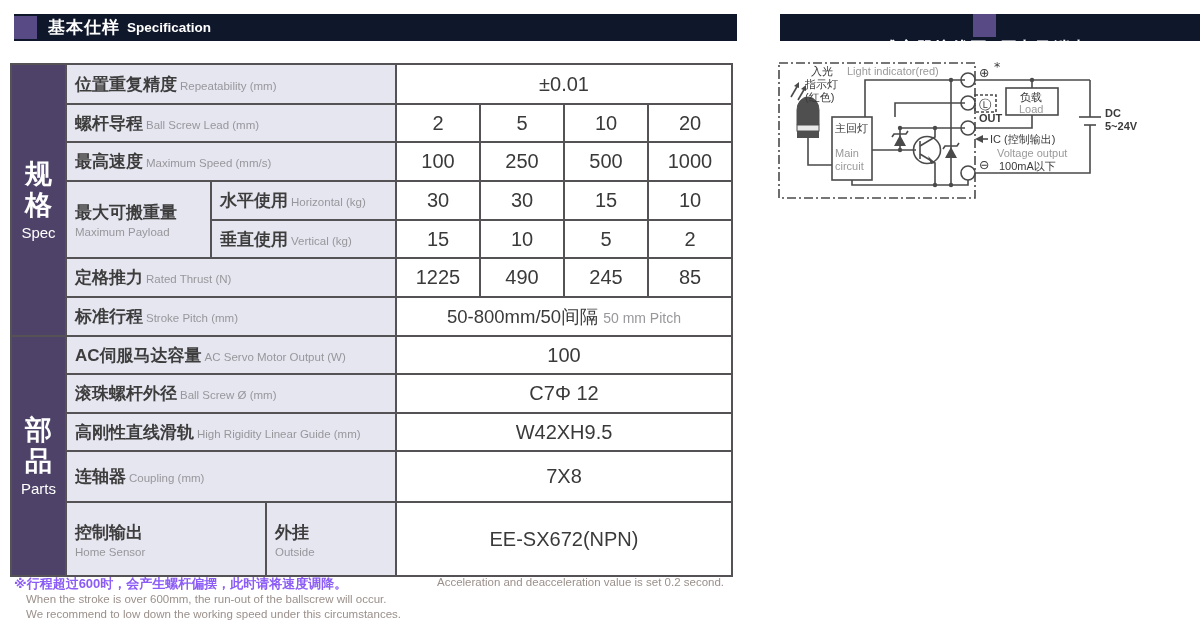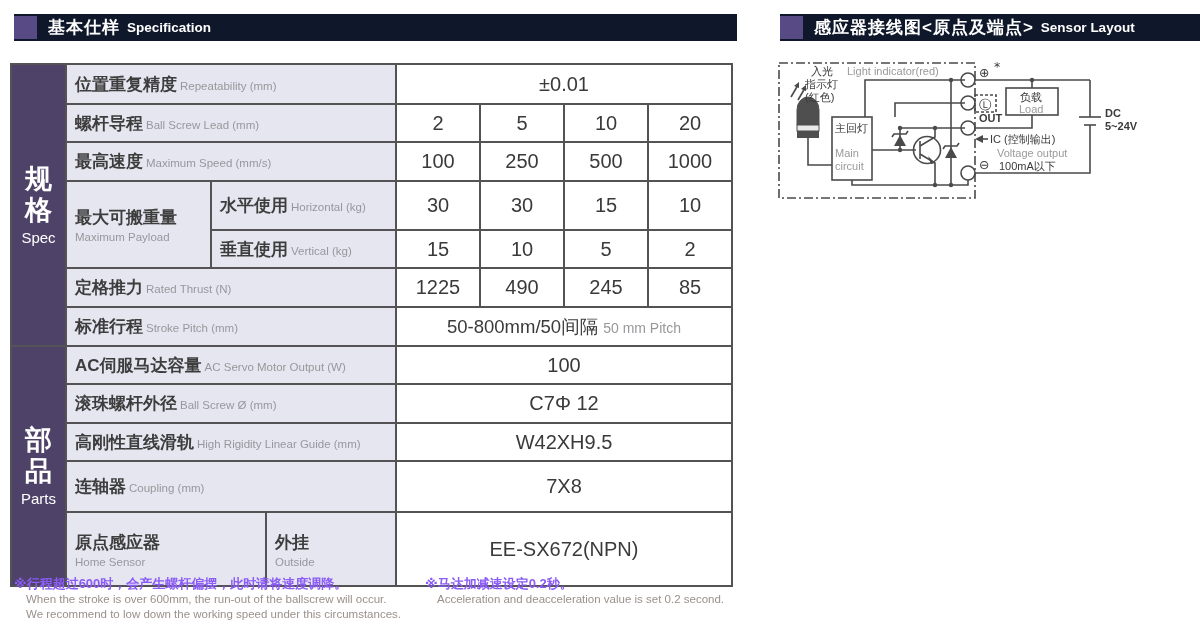--- a/index.html
+++ b/index.html
@@ -8,21 +8,21 @@
   .stage { position: relative; width: 1200px; height: 632px; overflow: hidden; background: #fff; }
 
   
   .secbar { position: absolute; top: 14px; height: 27px; background: #0f172a;
     display: flex; align-items: center; }
   .secbar .sq { width: 23px; height: 23px; background: #574a85; margin: 0 11px 0 0;
     flex: 0 0 auto; }
   .secbar .zh { color: #fff; font-weight: bold; font-size: 17px; letter-spacing: 1px; }
   .secbar .en { color: #fff; font-weight: bold; font-size: 13.5px; margin-left: 7px; }
   #hdr-left  { left: 14px;  width: 723px; }
-  #hdr-right { left: 780px; width: 420px; }
+  #hdr-right { left: 780px; width: 420px; flex-direction: column; }
 
   
   table.spec { position: absolute; left: 10px; top: 63px; border-collapse: collapse;
     table-layout: fixed; }
   table.spec td { border: 2px solid #555255; vertical-align: middle; overflow: hidden; }
   td.side { background: #4e4268; color: #fff; text-align: center; }
   td.side .vzh { width: 30px; margin: 0 auto; font-size: 27px; font-weight: bold;
     line-height: 1.15; word-break: break-all; }
   td.side .ven { font-size: 15px; margin-top: 3px; }
   td.lab { background: #e6e6f1; padding-left: 8px; white-space: nowrap; }
@@ -99,21 +99,21 @@
     </tr>
     <tr style="height:39px">
       <td class="lab" colspan="3">
         <span class="zh">最高速度</span><span class="en">Maximum Speed (mm/s)</span>
       </td>
       <td class="val">100</td>
       <td class="val">250</td>
       <td class="val">500</td>
       <td class="val">1000</td>
     </tr>
-    <tr style="height:49px">
+    <tr style="height:39px">
       <td class="lab" rowspan="2">
         <span class="stack"><span class="zh">最大可搬重量</span><span class="en">Maximum Payload</span></span>
       </td>
       <td class="lab" colspan="2">
         <span class="zh">水平使用</span><span class="en">Horizontal (kg)</span>
       </td>
       <td class="val">30</td>
       <td class="val">30</td>
       <td class="val">15</td>
       <td class="val">10</td>
@@ -167,21 +167,21 @@
       <td class="val" colspan="4">W42XH9.5</td>
     </tr>
     <tr style="height:51px">
       <td class="lab" colspan="3">
         <span class="zh">连轴器</span><span class="en">Coupling (mm)</span>
       </td>
       <td class="val" colspan="4">7X8</td>
     </tr>
     <tr style="height:74px">
       <td class="lab" colspan="2">
-        <span class="stack"><span class="zh">原点感应器</span><span class="en">Home Sensor</span></span>
+        <span class="stack"><span class="zh">控制输出</span><span class="en">Home Sensor</span></span>
       </td>
       <td class="lab">
         <span class="stack"><span class="zh">外挂</span><span class="en">Outside</span></span>
       </td>
       <td class="val" colspan="4">EE-SX672(NPN)</td>
     </tr>
   </tbody>
     </table>
 
   <svg id="diagram" width="425" height="150" viewBox="0 0 425 150">
@@ -287,17 +287,16 @@
     <text x="330" y="62" class="tzh tb">DC</text>
     <text x="330" y="75" class="tzh tb">5~24V</text>
   </svg>
 
   <div class="fnote" id="fnote1">
     <div class="red">※行程超过600时，会产生螺杆偏摆，此时请将速度调降。</div>
     <div class="gry">When the stroke is over 600mm, the run-out of the ballscrew will occur.</div>
     <div class="gry">We recommend to low down the working speed under this circumstances.</div>
   </div>
   <div class="fnote" id="fnote2">
-    <div class="red">※马达加减速设定0.2秒。</div>
     <div class="gry">Acceleration and deacceleration value is set 0.2 second.</div>
   </div>
 
 </div>
 
 </body></html>

